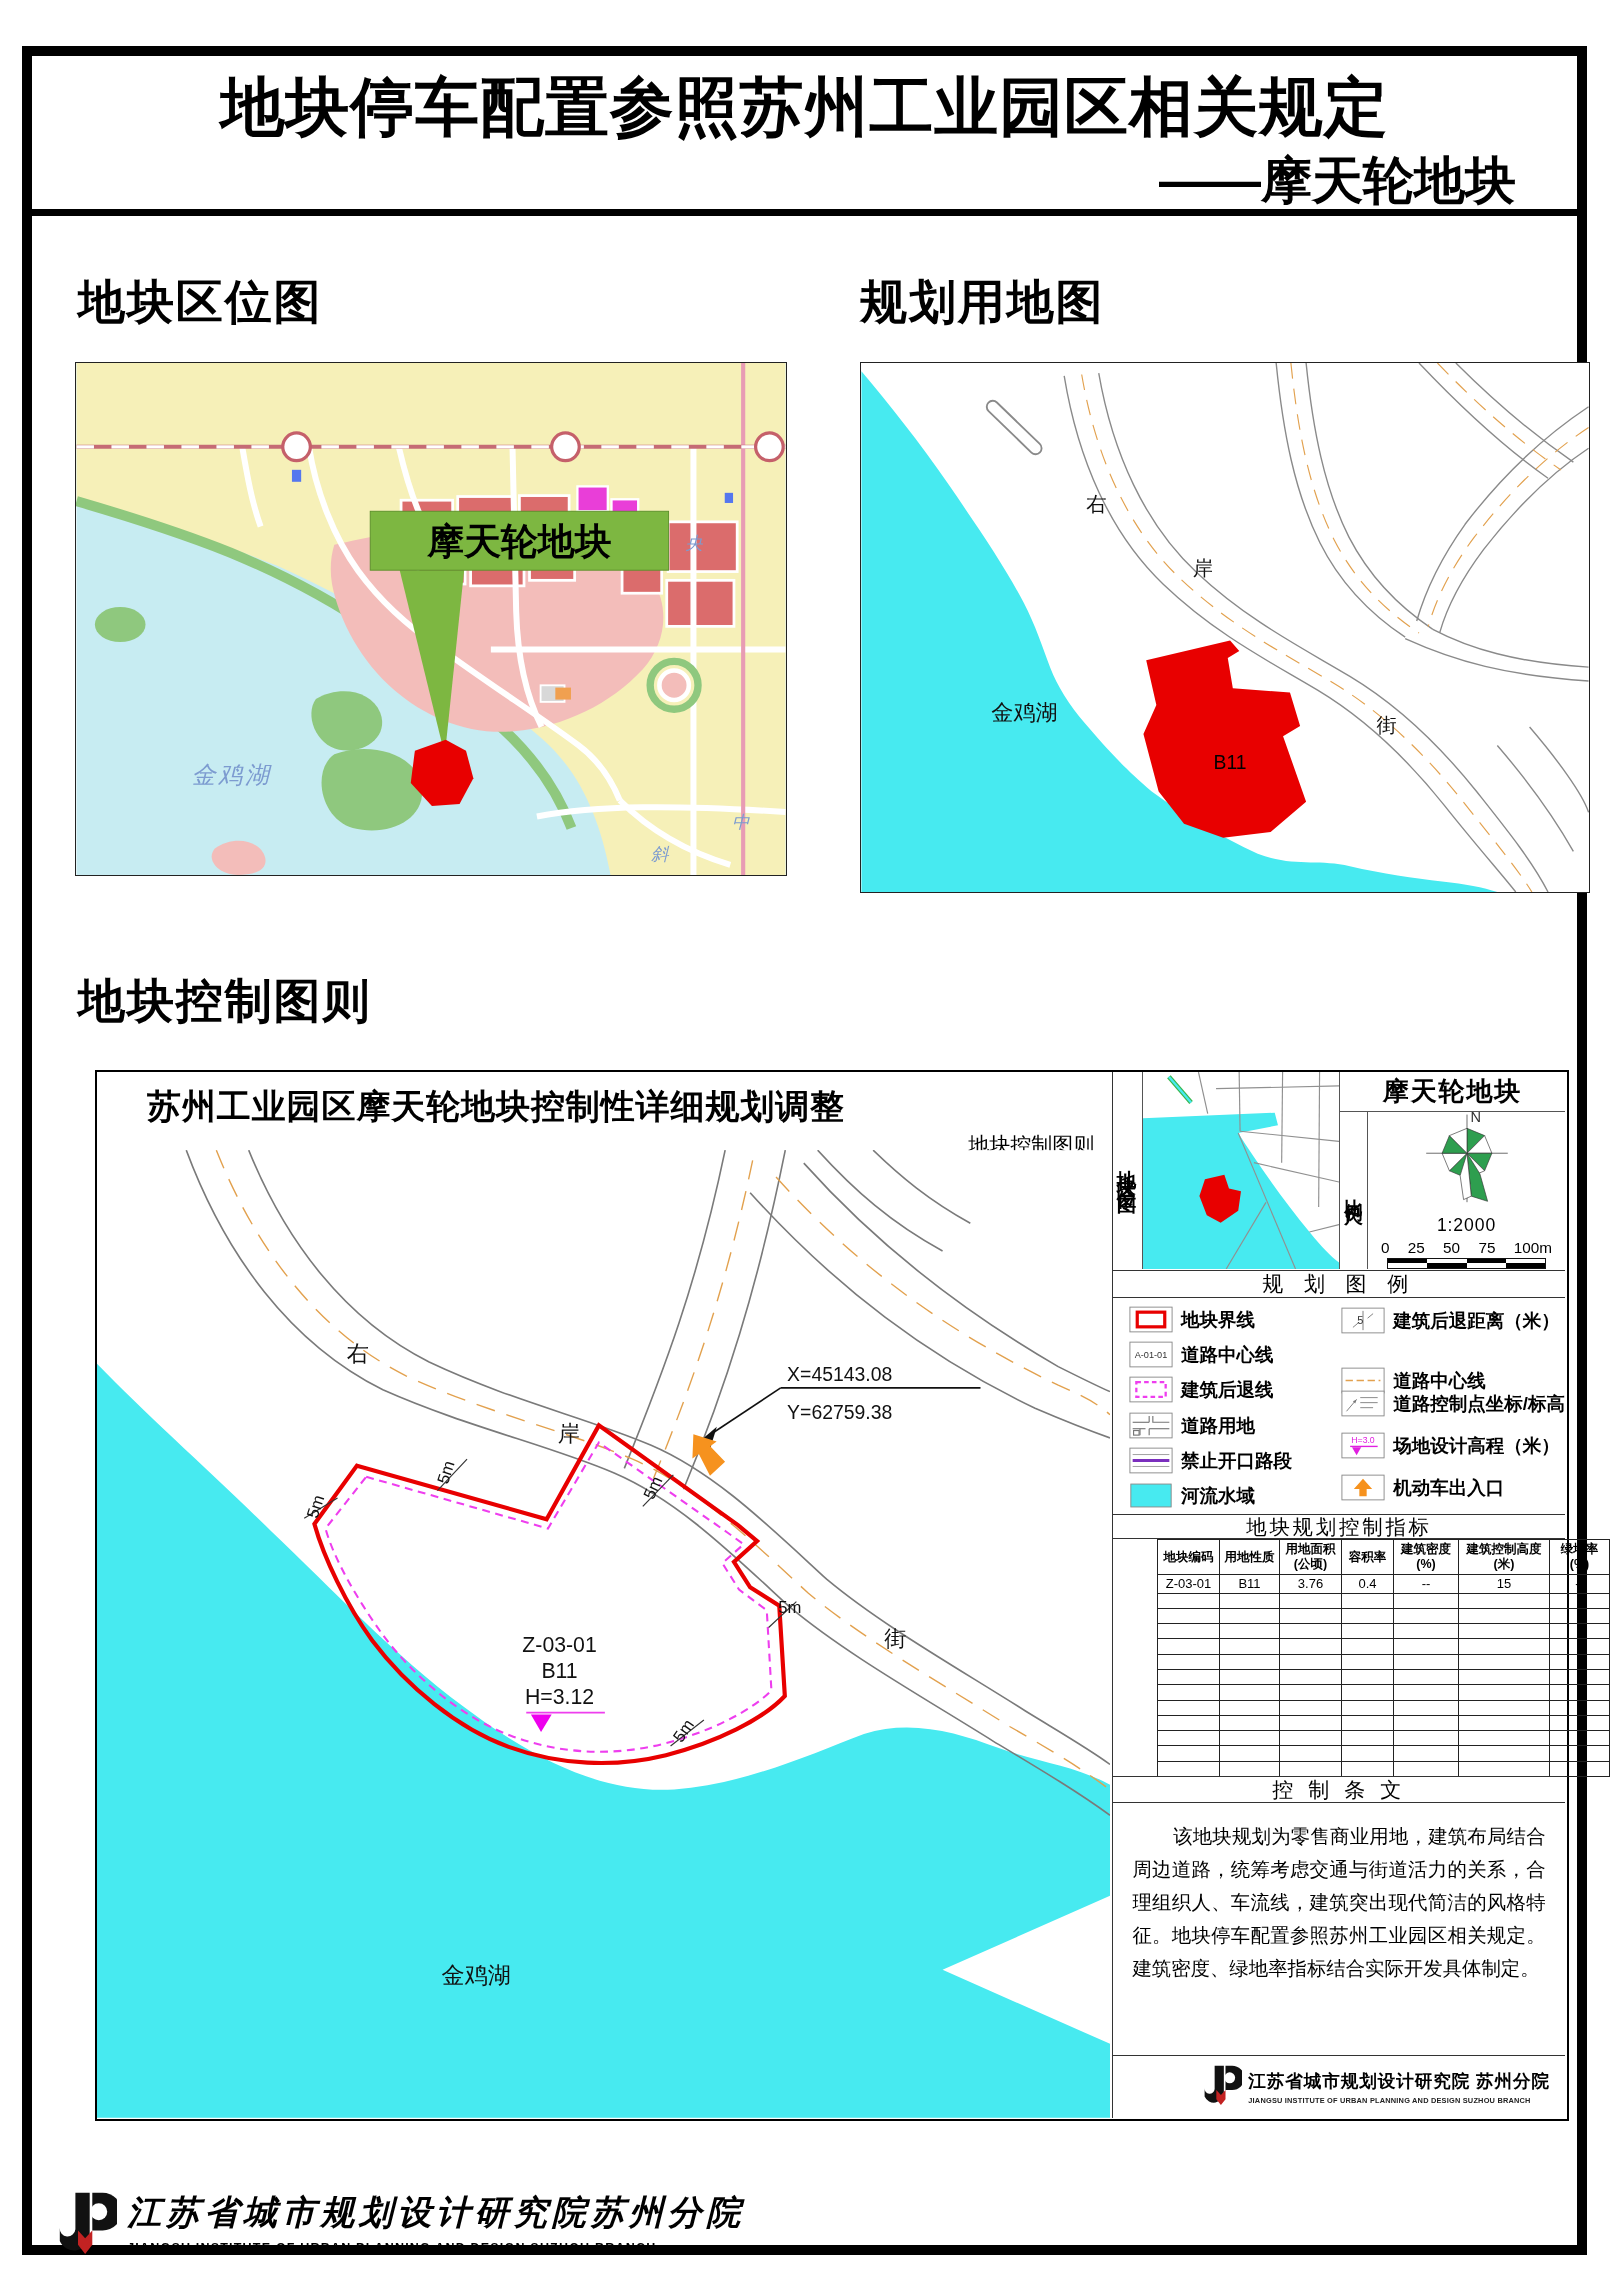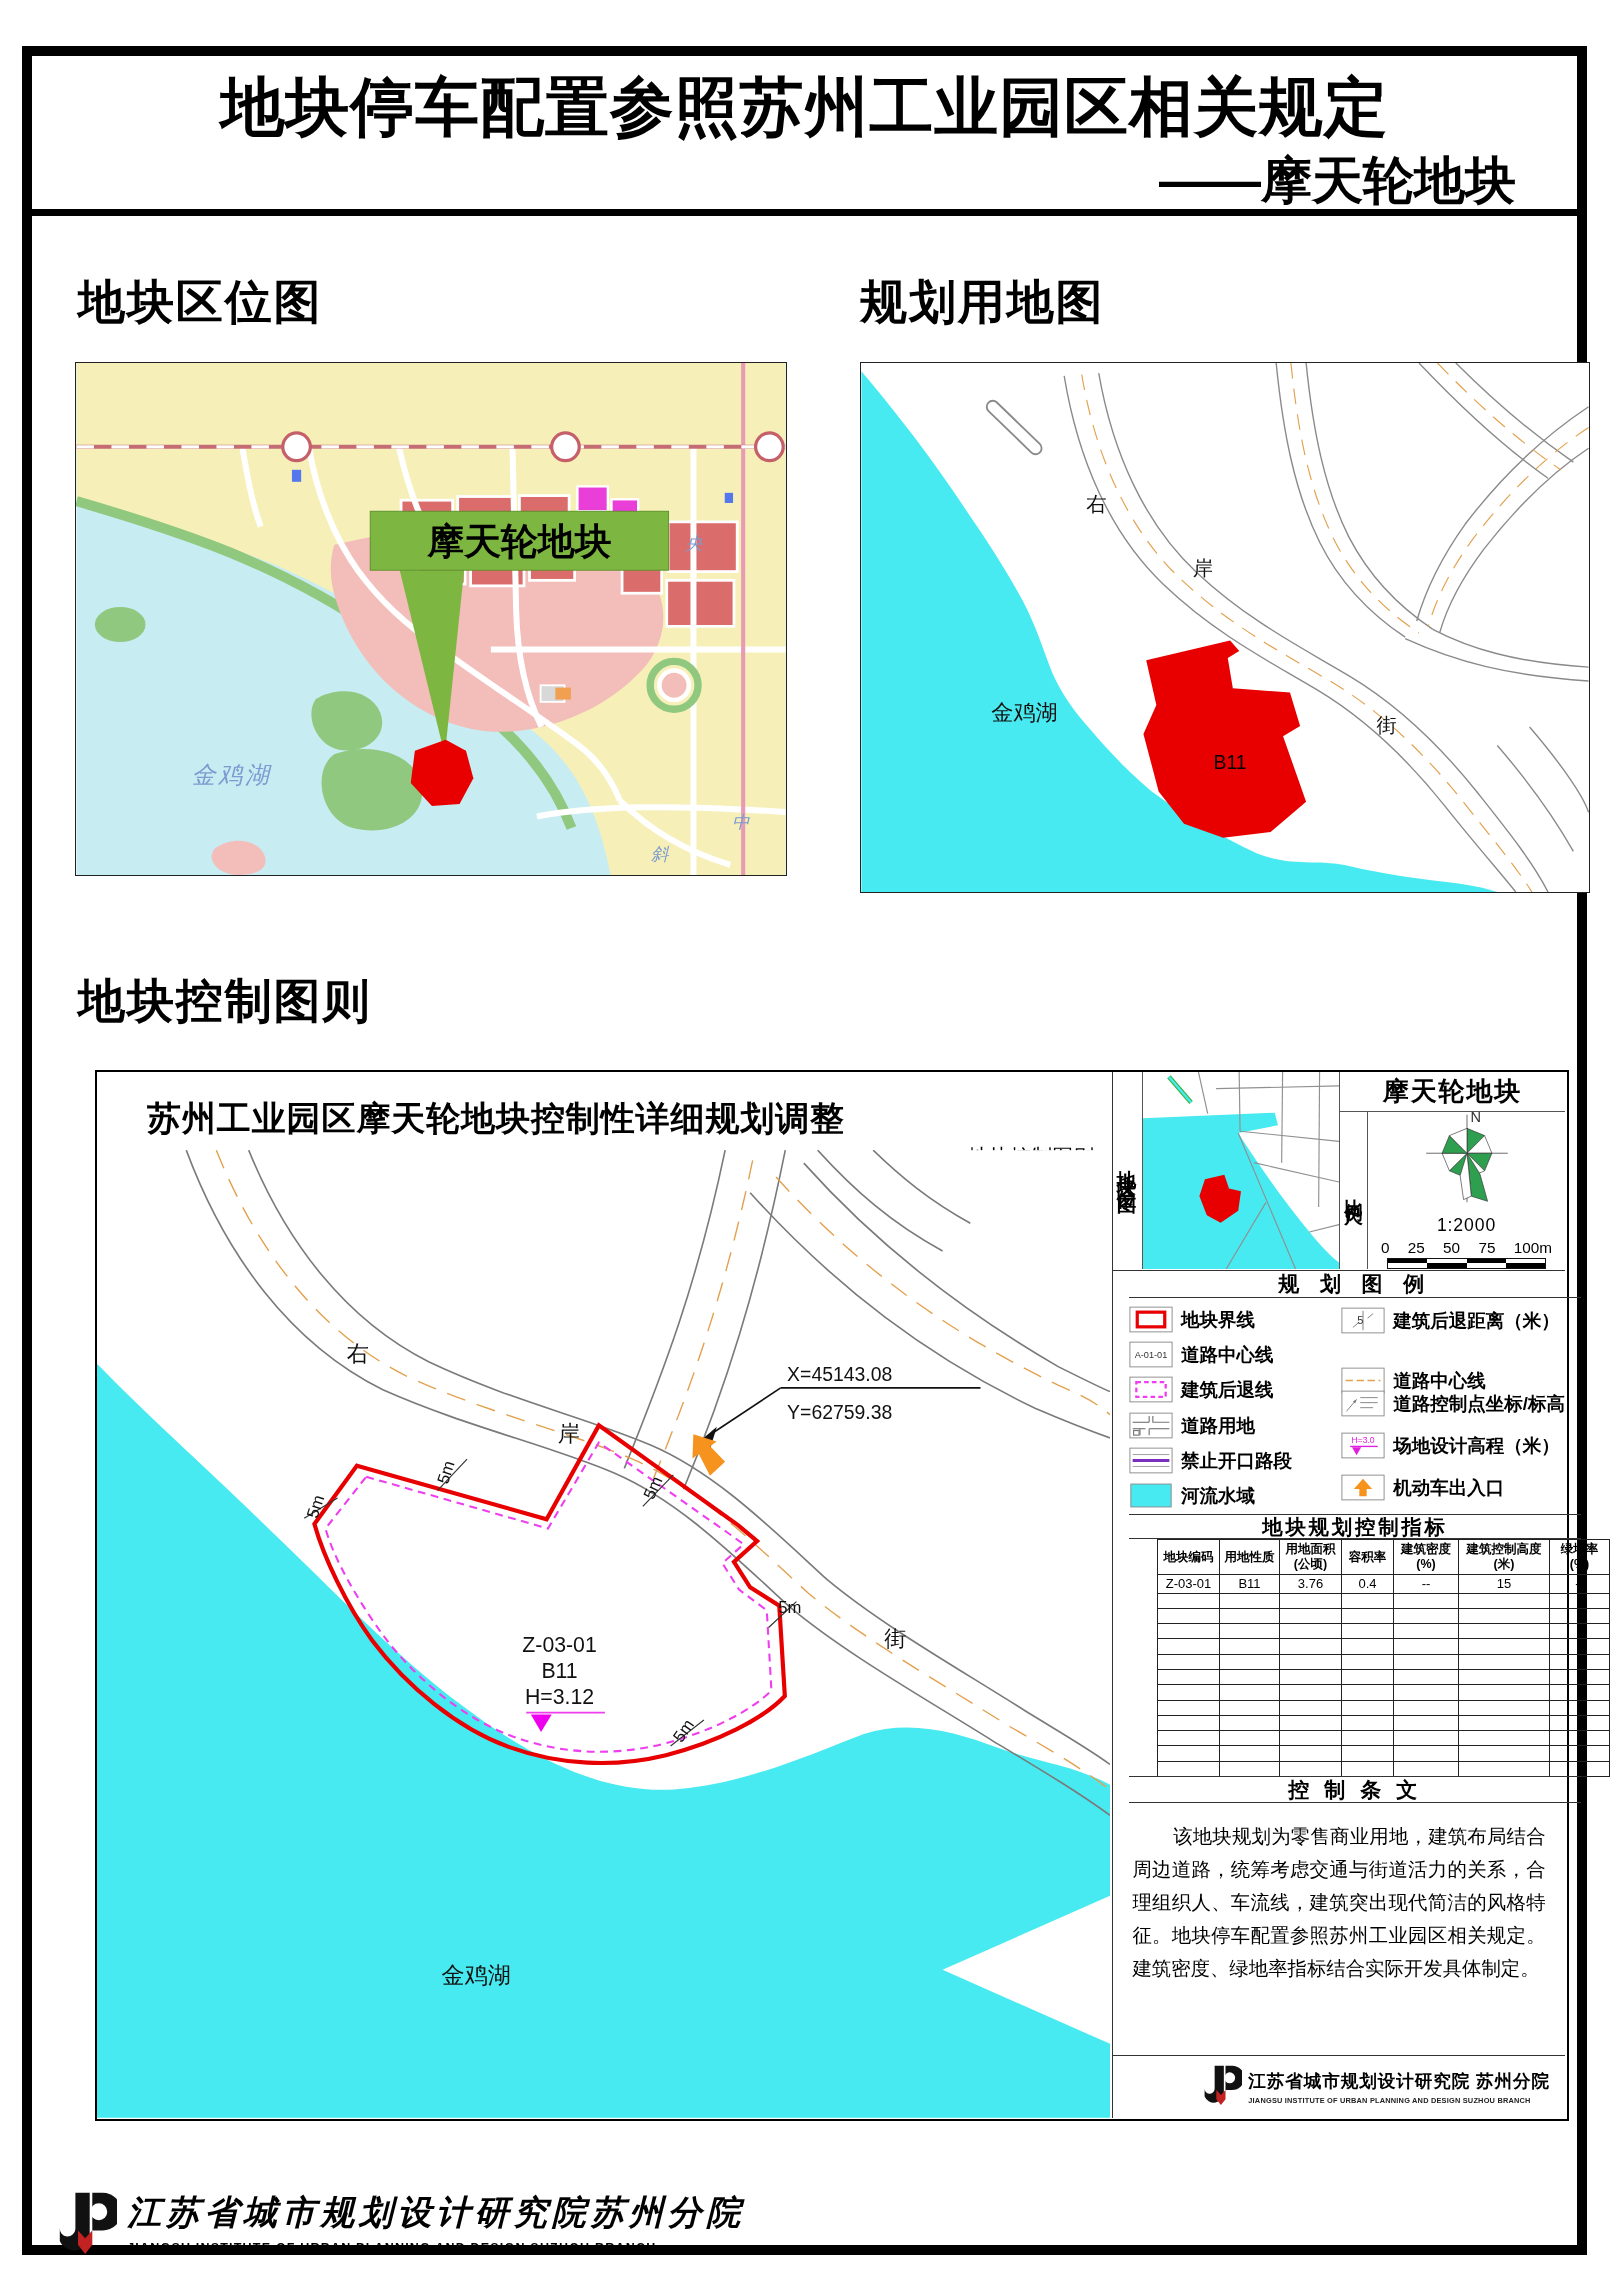--- a/index.html
+++ b/index.html
@@ -12,41 +12,41 @@
   .main-title { left:32px; top:64px; width:1545px; text-align:center; font-size:64px; font-weight:bold; letter-spacing:0.9px; }
   .sub-title { left:32px; top:147px; width:1484px; text-align:right; font-size:51px; font-weight:bold; }
   .title-sep { left:32px; top:209px; width:1546px; height:7.4px; background:#000; }
 
   .sec-h { font-size:47px; font-weight:bold; letter-spacing:1.9px; }
 
   .map-box { border:1.4px solid #222; background:#fff; }
 
   
   .chart { left:95px; top:1070px; width:1474px; height:1051px; border:2.8px solid #000; background:#fff; }
-  .chart-header { left:0; top:12px; width:1013px; height:92px; border-bottom:1.9px solid #333; }
+  .chart-header { left:0; top:0; width:1013px; height:92px; border-bottom:1.9px solid #333; }
   .chart-title { left:50px; top:12px; font-size:34px; font-weight:bold; letter-spacing:0.9px; }
   .chart-corner { right:15.7px; bottom:3.7px; font-size:21px; }
   .plan-svg { left:0; top:78px; }
   .panel { left:1015px; top:0; width:453px; height:1046px; border-left:1.9px solid #333; }
 
   .p-rowA { left:0; top:0; width:452px; height:199px; border-bottom:1.9px solid #333; }
   .vstrip { writing-mode:vertical-rl; text-orientation:upright; display:flex; align-items:center; justify-content:center; font-weight:bold; }
   .loc-strip { left:0; top:0; width:30px; height:197px; border-right:0.9px solid #555; font-size:19.4px; letter-spacing:6.5px; }
   .mini-map { left:30px; top:0; }
   .rightA { left:226px; top:0; width:226px; height:197px; border-left:0.9px solid #555; }
   .pt-cell { left:0; top:0; width:225px; height:40px; border-bottom:0.9px solid #555; display:flex; align-items:center; justify-content:center; font-size:26px; font-weight:bold; letter-spacing:1.9px; }
   .lowerA { left:0; top:40px; width:225px; height:157px; }
   .scale-strip { left:0; top:0; width:28px; height:157px; border-right:0.9px solid #555; font-size:18.5px; letter-spacing:4.6px; }
   .compass-cell { left:28px; top:0; width:197px; height:157px; display:flex; flex-direction:column; align-items:center; }
   .ratio-txt { font-size:17.6px; letter-spacing:0.9px; margin-top:12px; }
   .ticks-row { width:171px; display:flex; justify-content:space-between; font-size:15.3px; margin-top:2.8px; }
   .scalebar { width:159px; height:12px; border:0.9px solid #111; margin-top:0.9px; display:grid; grid-template-columns:repeat(4,1fr); grid-template-rows:1fr 1fr; }
   .sb-b { background:#000; } .sb-w { background:#fff; }
 
-  .p-head { position:absolute; left:16px; width:452px; display:flex; align-items:center; justify-content:center; font-weight:bold; }
+  .p-head { position:absolute; left:0; width:452px; display:flex; align-items:center; justify-content:center; font-weight:normal; }
   .p-legend-h { top:199px; height:27px; border-bottom:1.4px solid #333; font-size:21px; letter-spacing:7.4px; }
   .p-ind-h { top:442px; height:25px; border-top:1.4px solid #333; border-bottom:0.9px solid #333; font-size:20.4px; letter-spacing:2.8px; }
   .p-prov-h { top:704px; height:27px; border-top:1.4px solid #333; border-bottom:0.9px solid #333; font-size:21px; letter-spacing:4.6px; }
 
   .leg-item { position:absolute; display:flex; align-items:center; gap:8.3px; height:29px; }
   .leg-item svg { flex:none; }
   .leg-label { font-size:18.5px; font-weight:bold; white-space:nowrap; }
 
   .ind-table { position:absolute; left:0; top:467px; width:452px; height:237px; border-collapse:collapse; table-layout:fixed;margin-left:44px; }
   .ind-table th, .ind-table td { border:0.9px solid #222; text-align:center; vertical-align:middle; padding:0; }

